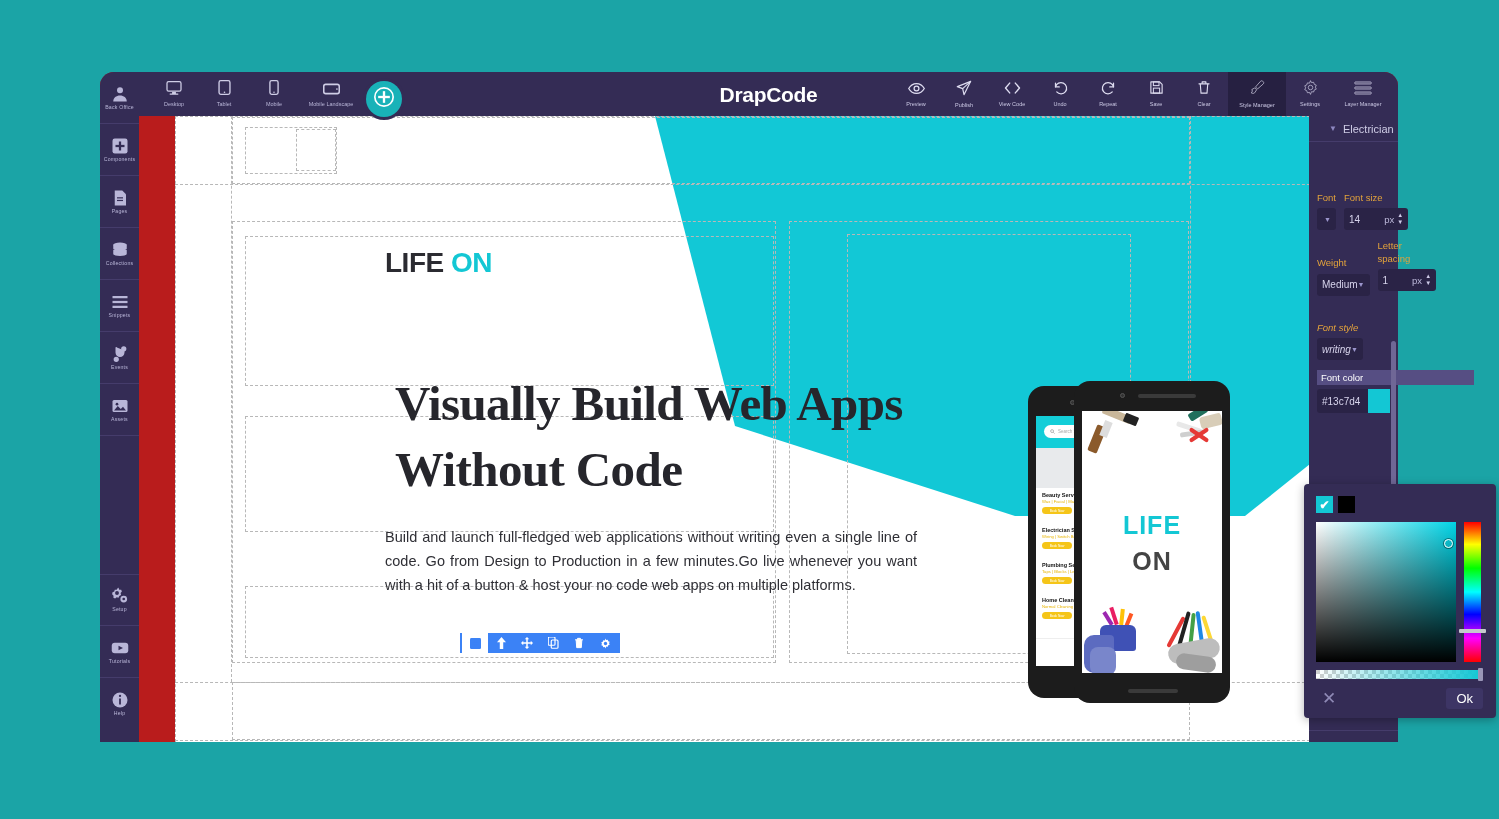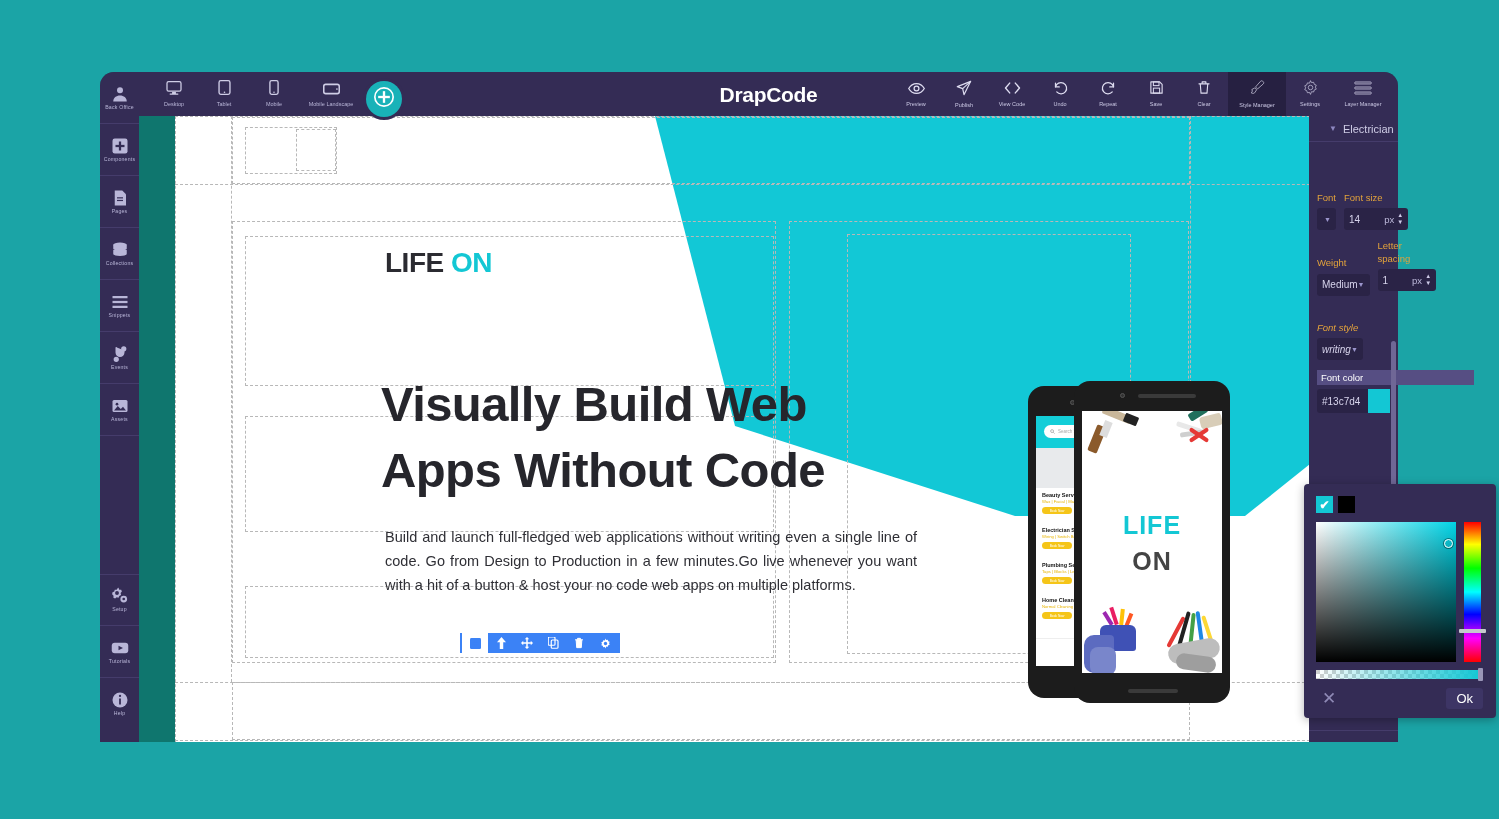--- a/index.html
+++ b/index.html
@@ -8,21 +8,21 @@
     overflow: hidden;
     background: #1ba4a6;
     font-family: "Liberation Sans", sans-serif;
   }
 
   
   #app-window {
     position: absolute;
     left: 100px; top: 72px;
     width: 1298px; height: 670px;
-    background: #0f766e;
+    background: #b91c1c;
     border-radius: 14px 14px 0 0;
   }
 
   
   #sidebar {
     position: absolute;
     left: 0; top: 0;
     width: 39px; height: 670px;
     background: #342c55;
     border-radius: 14px 0 0 0;
@@ -135,25 +135,26 @@
   }
 
   #brand-line {
     position: absolute; left: 210px; top: 131px;
     font-size: 28px; font-weight: bold; letter-spacing: -0.5px;
     color: #2b2b31;
   }
   #brand-line .on { color: #13c7d4; }
 
   #headline {
-    position: absolute; left: 206px; top: 255px;
+    position: absolute; left: 220px; top: 255px;
     width: 530px;
     font-size: 49px; line-height: 1.35;
     font-weight: bold; color: #26262c;
     letter-spacing: -0.6px;
+    font-family: Liberation Serif, serif;
   }
   #subcopy {
     position: absolute; left: 210px; top: 409px;
     width: 532px;
     font-size: 14.5px; line-height: 24px;
     color: #2f2f35;
     text-align: justify;
   }
 
   

